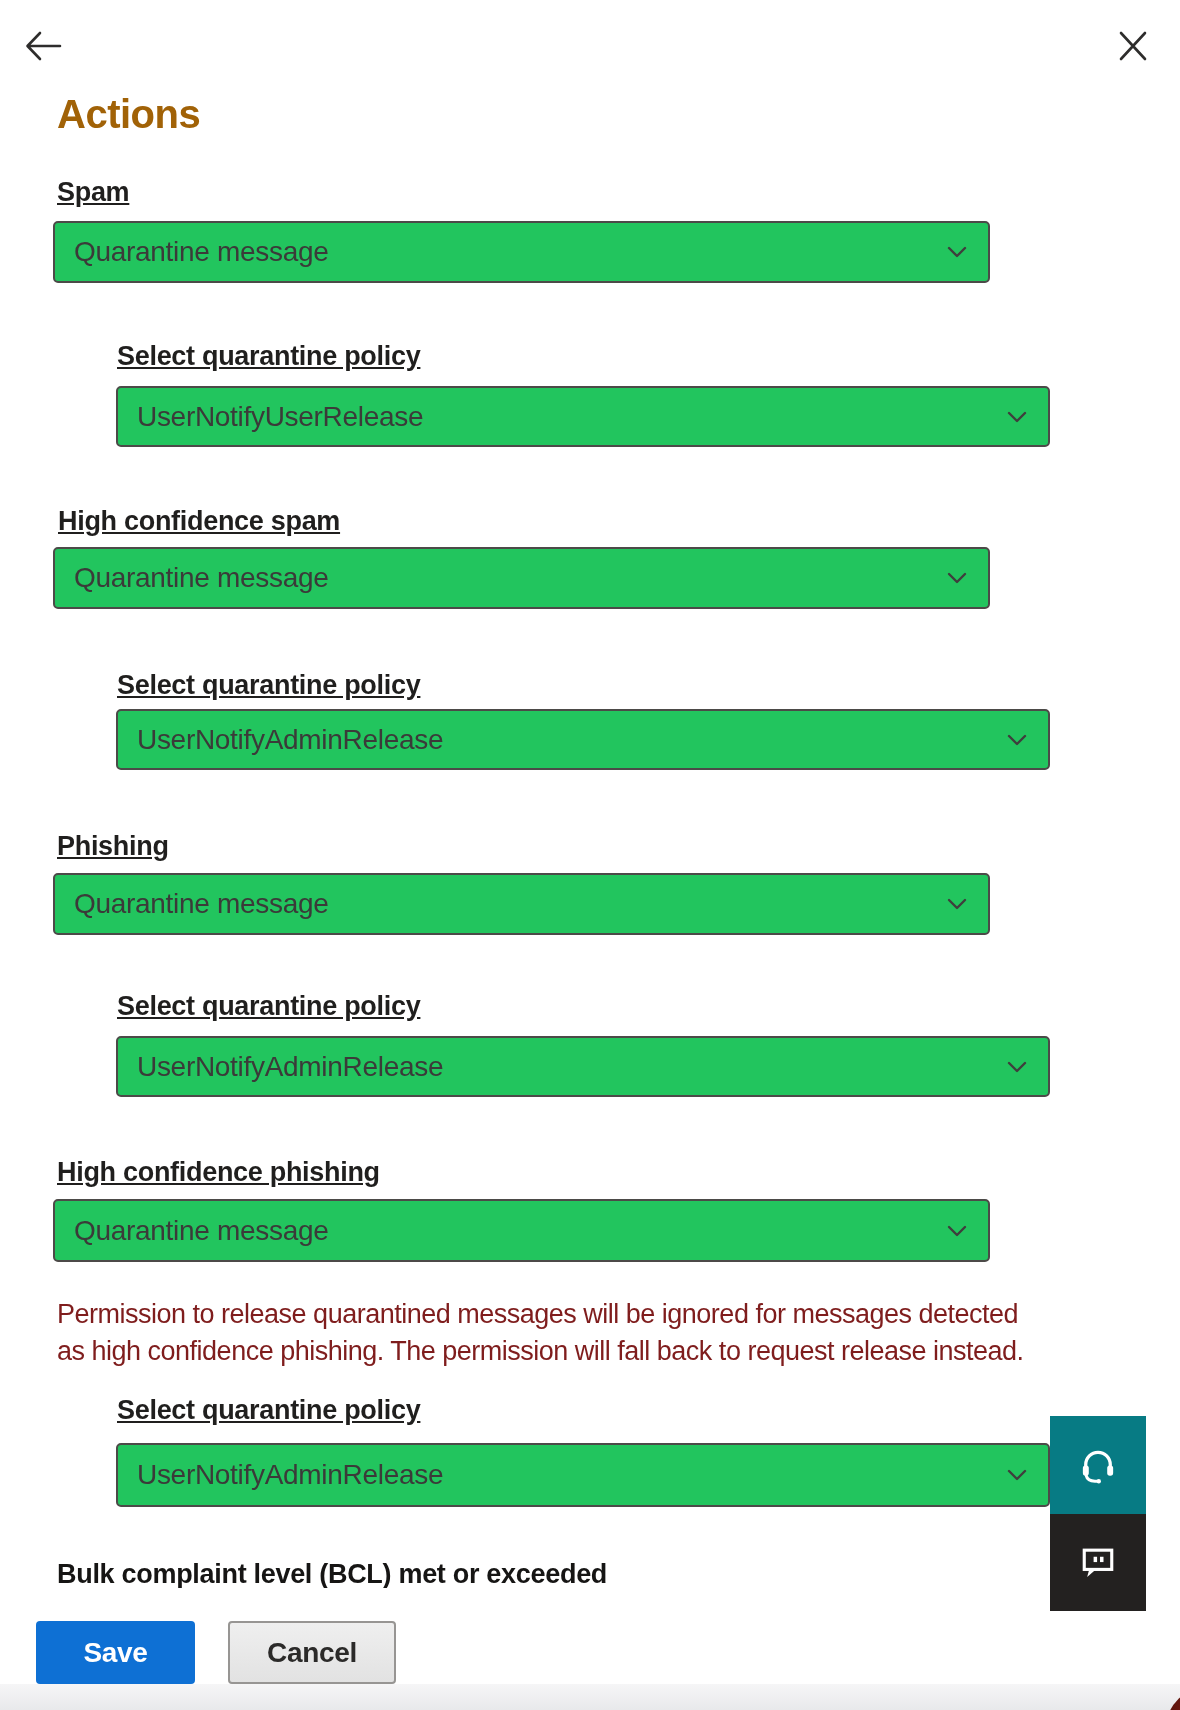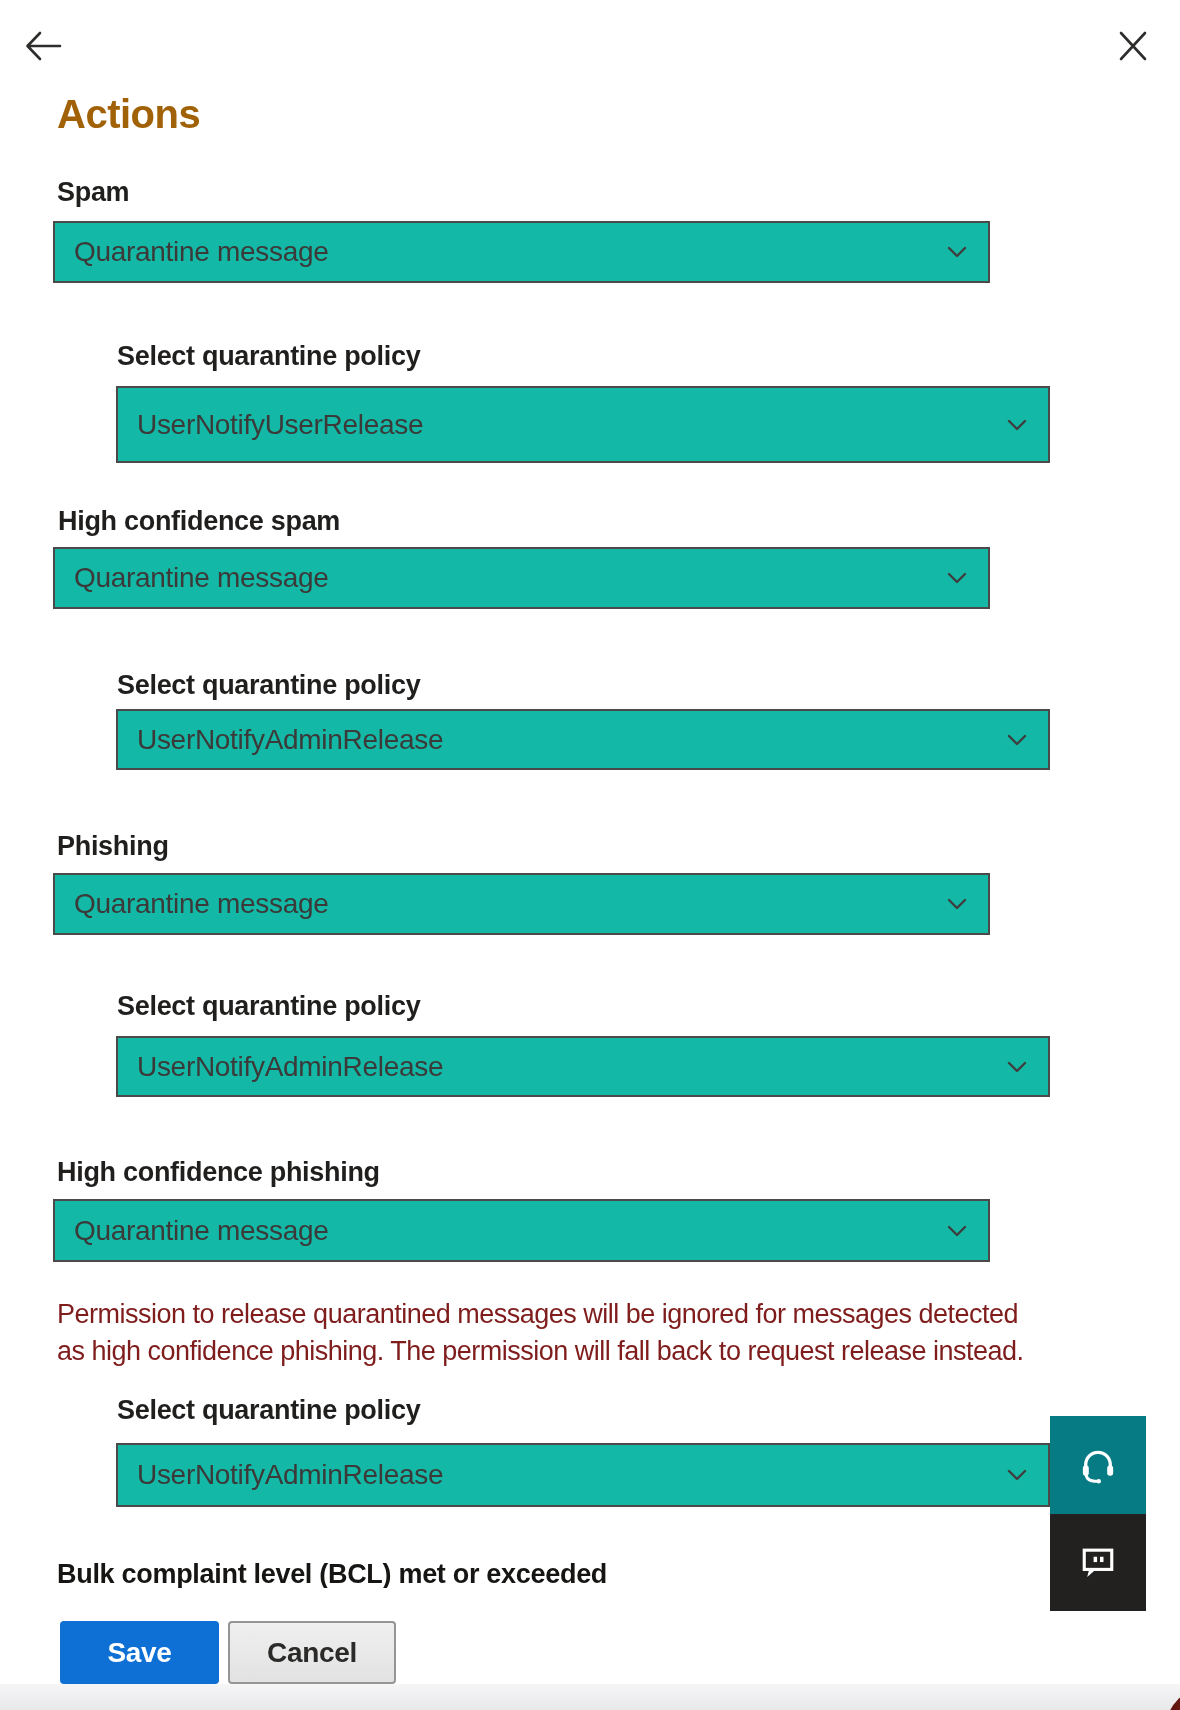--- a/index.html
+++ b/index.html
@@ -8,34 +8,34 @@
     background:#ffffff; font-family:"Liberation Sans", sans-serif;
   }
   .abs{position:absolute;}
   
   .icon-btn{position:absolute; background:none; border:none; padding:0; cursor:pointer; line-height:0;}
   #back-btn{left:22px; top:26px; width:42px; height:40px;}
   #close-btn{left:1112px; top:26px; width:42px; height:40px;}
   
   #title{left:57px; top:92px; font-size:40px; font-weight:700; color:#a16207; letter-spacing:-0.5px;}
   
-  .lbl{position:absolute; font-size:27px; font-weight:700; color:#201f1e; line-height:32px; letter-spacing:-0.3px;}
+  .lbl{position:absolute; font-size:27px; font-weight:700; color:#201f1e; line-height:32px; letter-spacing:-0.3px;text-decoration:underline;}
   
   .dd{
-    position:absolute; box-sizing:border-box; background:#14b8a6;
-    border:2px solid #4c4a48; border-radius:0;
+    position:absolute; box-sizing:border-box; background:#22c55e;
+    border:2px solid #4c4a48; border-radius:5px;
     display:flex; align-items:center; padding:0 60px 0 19px;
     font-size:28px; color:#3b3a39; letter-spacing:-0.3px; cursor:pointer;
   }
   .dd .chev{position:absolute; right:16px; top:50%; margin-top:-15px;}
   
   #s1-lbl{left:57px;  top:176px;}
   #s1-dd {left:53px;  top:221px;  width:937px; height:62px;}
   #s1-plbl{left:117px; top:340px;}
-  #s1-pdd{left:116px; top:386px;  width:934px; height:77px;}
+  #s1-pdd{left:116px; top:386px;  width:934px; height:61px;}
   #s2-lbl{left:58px;  top:505px;}
   #s2-dd {left:53px;  top:547px;  width:937px; height:62px;}
   #s2-plbl{left:117px; top:669px;}
   #s2-pdd{left:116px; top:709px;  width:934px; height:61px;}
   #s3-lbl{left:57px;  top:830px;}
   #s3-dd {left:53px;  top:873px;  width:937px; height:62px;}
   #s3-plbl{left:117px; top:990px;}
   #s3-pdd{left:116px; top:1036px; width:934px; height:61px;}
   #s4-lbl{left:57px;  top:1156px;}
   #s4-dd {left:53px;  top:1199px; width:937px; height:63px;}
@@ -46,21 +46,21 @@
   
   #bcl-clip{left:57px; top:1529px; width:900px; height:31px; overflow:hidden;margin-top:28px;}
   #bcl-clip .lbl-inner{font-size:27px; font-weight:700; color:#161514; line-height:34px; letter-spacing:-0.3px;}
   
   #footer-white{left:0; top:1593px; width:1180px; height:117px; background:#ffffff;}
   #bottom-strip{left:0; top:1684px; width:1180px; height:26px;
     background:linear-gradient(180deg,#f6f6f7 0%, #e8e9eb 100%);}
   .btn{position:absolute; box-sizing:border-box; border-radius:4px;
        font-family:"Liberation Sans", sans-serif; font-size:28px; font-weight:700;
        display:flex; align-items:center; justify-content:center; cursor:pointer; letter-spacing:-0.3px;}
-  #save-btn{left:60px; top:1621px; width:159px; height:63px;
+  #save-btn{left:36px; top:1621px; width:159px; height:63px;
     background:#0e70d4; color:#ffffff; border:none;}
   #cancel-btn{left:228px; top:1621px; width:168px; height:63px;
     background:linear-gradient(180deg,#efefef,#e2e2e2); color:#2b2a29; border:2px solid #979593;}
   
   .float-btn{position:absolute; border:none; display:flex; align-items:center; justify-content:center; cursor:pointer; padding:0;}
   #help-btn{left:1050px; top:1416px; width:96px; height:98px; background:#077b84;}
   #feedback-btn{left:1050px; top:1514px; width:96px; height:97px; background:#232120;}
   
   #corner-red{left:1166px; top:1688px; width:80px; height:80px; border-radius:50%;
     background:radial-gradient(circle at 35% 30%, #7c1b12 0%, #45100a 55%, #230503 100%);}

